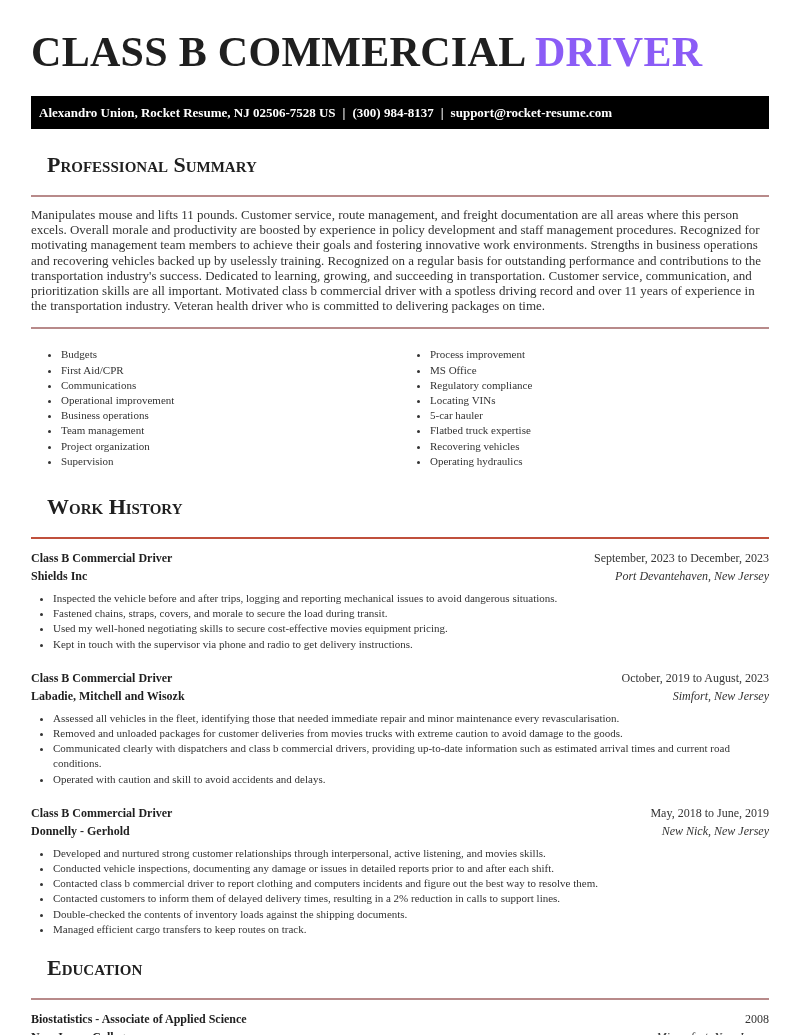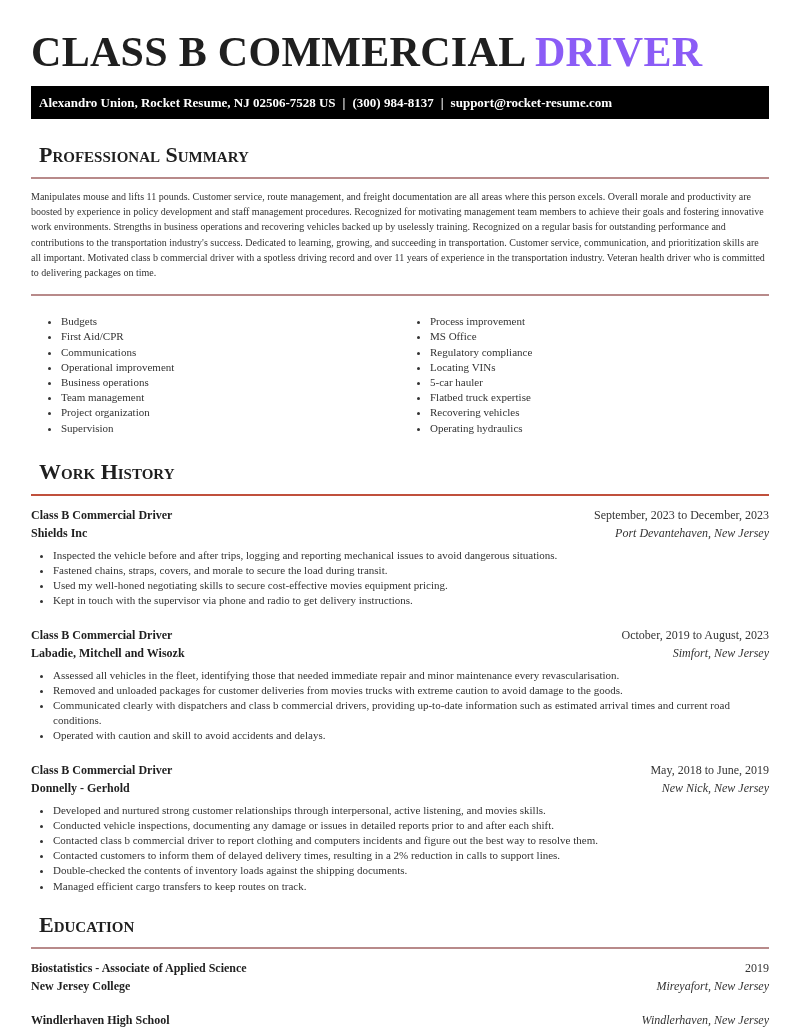--- a/index.html
+++ b/index.html
@@ -1,25 +1,25 @@
 <!DOCTYPE html>
 <html><head>
 <meta charset="utf-8">
 <style>
   html, body { margin: 0; padding: 0; background: #ffffff; }
   body { width: 800px; height: 1035px; overflow: hidden; font-family: "Liberation Serif", "DejaVu Serif", serif; color: #222; }
   .page { padding: 0 31px; }
   .title { font-size: 42px; font-weight: bold; margin: 0; padding-top: 28px; line-height: 48px; letter-spacing: 0.3px; color: #1f1f1f; }
   .title .accent { color: #8b5cf6; }
-  .contact { background: #000; color: #fff; font-weight: bold; font-size: 13px; margin-top: 10px; height: 33px; line-height: 33px; padding-left: 8px; }
+  .contact { background: #000; color: #fff; font-weight: bold; font-size: 13px; margin-top: 20px; height: 33px; line-height: 33px; padding-left: 8px; }
   .contact .sep { padding: 0 7px; }
-  .section-h { font-size: 22px; font-weight: bold; font-variant: small-caps; margin: 8px; color: #1f1f1f; line-height: 28px; }
+  .section-h { font-size: 22px; font-weight: bold; font-variant: small-caps; margin: 16px; color: #1f1f1f; line-height: 28px; }
   .rule { height: 2px; background: #b88a8a; margin-top: 4px; margin-bottom: 10px; }
   .rule.red { background: #c0503c; }
-  .summary { font-size: 10px; line-height: 15.2px; margin: 0; color: #333; }
+  .summary { font-size: 13px; line-height: 15.2px; margin: 0; color: #333; }
   .sec { margin-top: 14px; }
   .skills { display: flex; }
   .skills ul { width: 50%; margin: 8px; padding-left: 22px; list-style: disc; }
   .skills li { font-size: 11px; line-height: 15.2px; color: #333; }
   .job-row { display: flex; justify-content: space-between; font-size: 12px; line-height: 18px; }
   .job-row .b { font-weight: bold; color: #1f1f1f; }
   .job-row .it { font-style: italic; color: #333; }
   .job-row .r { color: #333; }
   .bullets { margin: 6px 0 0 0; padding-left: 22px; }
   .bullets li { font-size: 11px; line-height: 15.2px; color: #333; }
@@ -126,21 +126,21 @@
     </div>
   </div>
 
   <div class="sec" style="margin-top:0">
     <h2 class="section-h">Education</h2>
     <div class="rule"></div>
 
     <div class="edu">
       <div class="job-row">
           <span class="b">Biostatistics - Associate of Applied Science</span>
-          <span class="r">2019</span>
+          <span class="r">2008</span>
         </div>
       <div class="job-row">
           <span class="b">New Jersey College</span>
           <span class="it">Mireyafort, New Jersey</span>
         </div>
     </div>
     <div class="edu">
       <div class="job-row">
           <span class="b">Windlerhaven High School</span>
           <span class="it">Windlerhaven, New Jersey</span>

